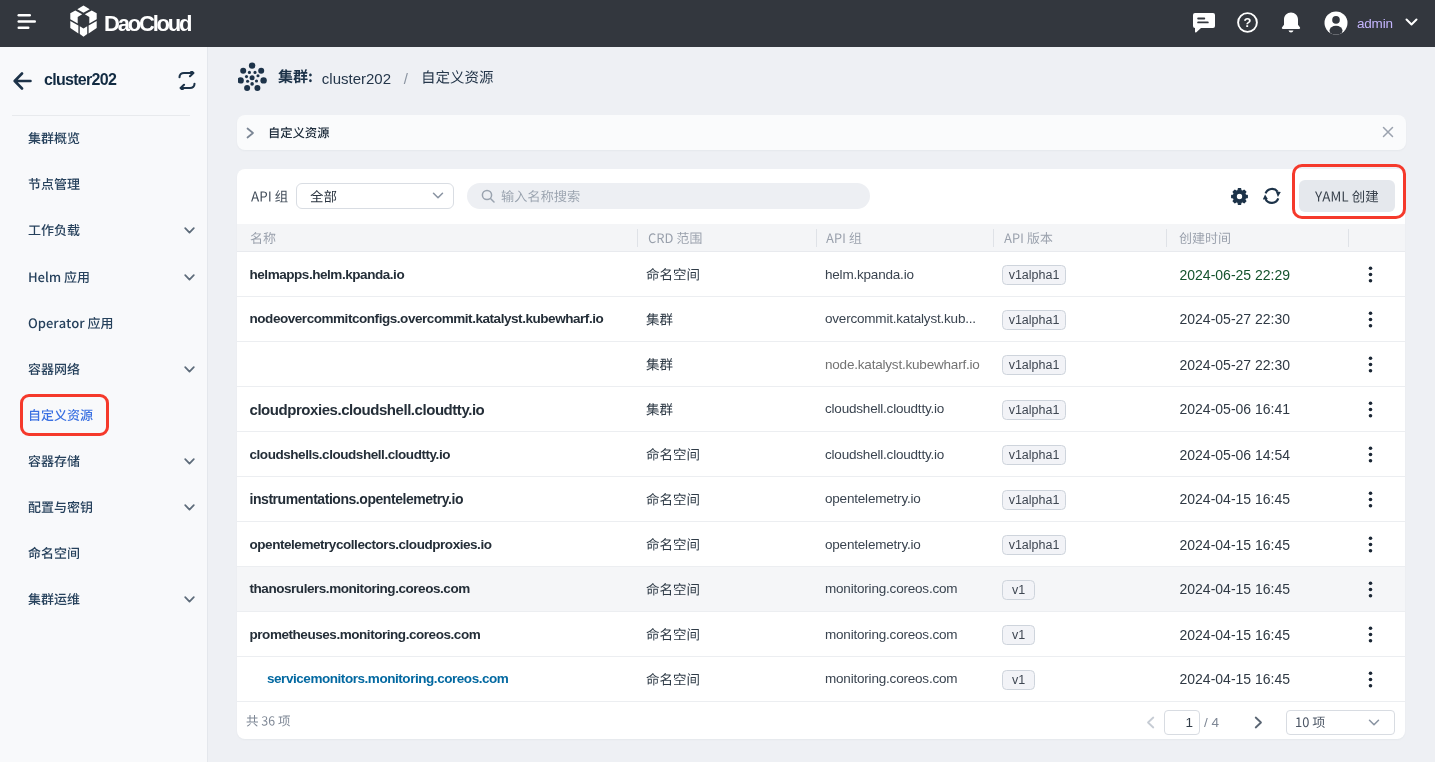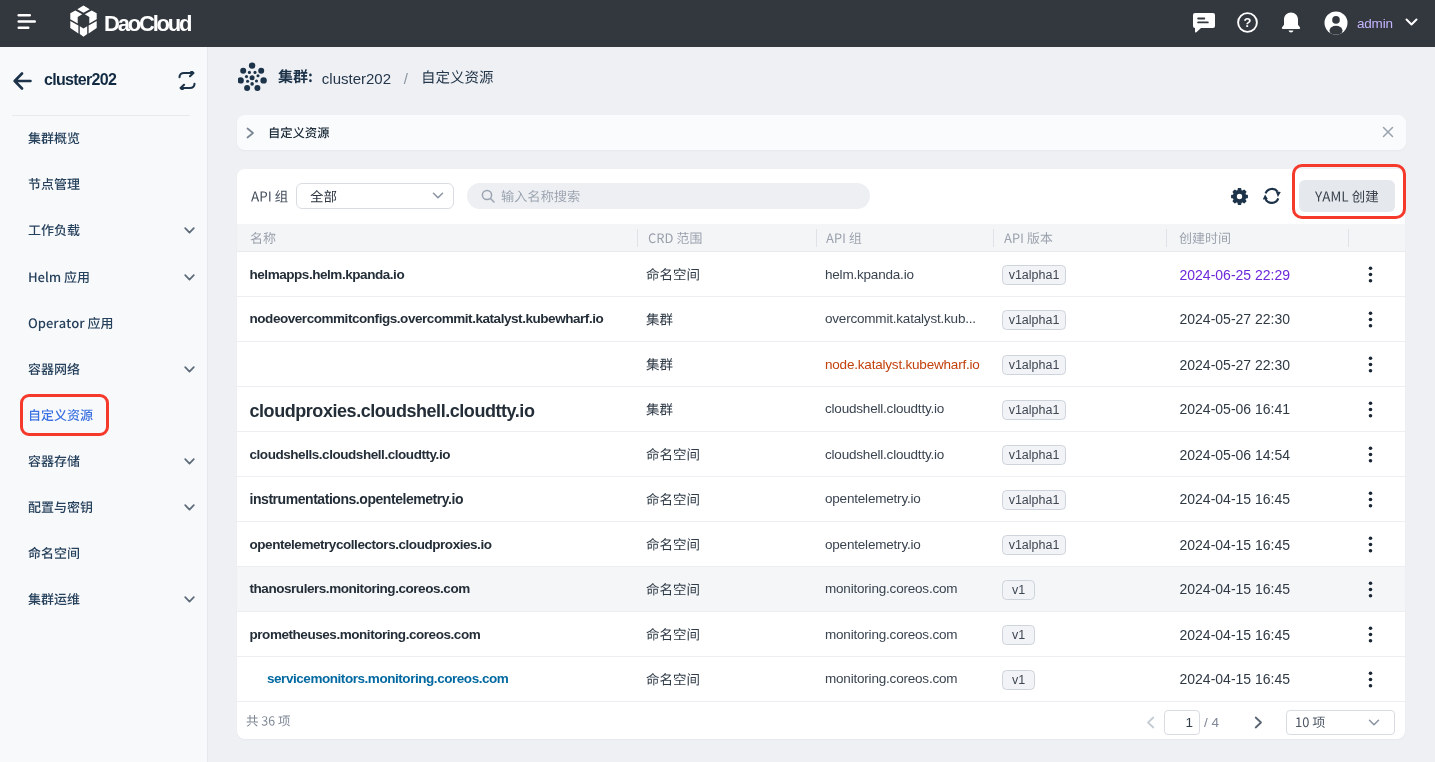--- a/index.html
+++ b/index.html
@@ -297,21 +297,21 @@
     <div class="abs" style="left:28px;top:249px;width:1168px;height:1px;background:#eceef1"></div>
     <div class="abs" style="left:40.5px;top:220px;font-size:13.5px;font-weight:bold;color:#242e38;letter-spacing:-0.45px">helmapps.helm.kpanda.io</div>
     <svg style="position:absolute;left:437px;top:219.1px;" width="55" height="18" viewBox="0 0 55 18">
       <path transform="translate(0.0 13.5)" fill="#2f3b47" d="M6.8 -11.5C5.5 -9.7 3 -8 0.5 -7.3C0.7 -7 0.9 -6.6 1.1 -6.3C2 -6.7 3.1 -7.1 4 -7.7V-6.9H9.4V-7.8C10.3 -7.2 11.3 -6.7 12.3 -6.4C12.5 -6.7 12.8 -7.1 13.1 -7.4C10.9 -7.9 8.6 -9.2 7.4 -10.6L7.6 -10.9ZM4.1 -7.8C5.1 -8.4 6 -9.1 6.8 -9.9C7.5 -9.1 8.4 -8.4 9.4 -7.8ZM1.7 -5.7V0H2.7V-1.1H5.8V-5.7ZM2.7 -4.8H4.9V-2H2.7ZM7.3 -5.7V1.1H8.3V-4.8H10.9V-1.9C10.9 -1.8 10.8 -1.7 10.6 -1.7C10.4 -1.7 9.8 -1.7 9 -1.7C9.1 -1.4 9.3 -1.1 9.3 -0.8C10.3 -0.8 11 -0.8 11.4 -0.9C11.7 -1.1 11.8 -1.4 11.8 -1.9V-5.7Z"></path>
       <path transform="translate(13.5 13.5)" fill="#2f3b47" d="M3.6 -7.1C4.2 -6.7 5 -6 5.6 -5.5C4 -4.6 2.3 -4 0.6 -3.7C0.8 -3.5 1.1 -3 1.2 -2.8C1.9 -2.9 2.7 -3.1 3.4 -3.4V1.1H4.4V0.4H10.4V1.1H11.5V-4.6H6.1C8.3 -5.8 10.3 -7.5 11.4 -9.6L10.7 -10L10.5 -10H5.8C6.1 -10.4 6.4 -10.8 6.6 -11.2L5.5 -11.4C4.7 -10.1 3.1 -8.6 0.9 -7.5C1.2 -7.4 1.5 -7 1.6 -6.8C2.9 -7.4 4 -8.2 4.9 -9.1H9.9C9.1 -7.9 7.9 -6.9 6.6 -6C5.9 -6.6 5 -7.2 4.3 -7.7ZM10.4 -0.6H4.4V-3.7H10.4Z"></path>
       <path transform="translate(27.0 13.5)" fill="#2f3b47" d="M7.6 -7.2C9 -6.5 10.8 -5.5 11.7 -4.8L12.4 -5.6C11.4 -6.2 9.6 -7.2 8.2 -7.9ZM5.2 -8C4.1 -7.1 2.7 -6.1 1.1 -5.6L1.7 -4.7C3.3 -5.4 4.8 -6.4 5.9 -7.3ZM1 -0.3V0.6H12.5V-0.3H7.3V-3.7H11.1V-4.6H2.5V-3.7H6.2V-0.3ZM5.7 -11.1C5.9 -10.7 6.2 -10.2 6.4 -9.7H1V-6.6H2V-8.8H11.5V-7H12.5V-9.7H7.6C7.4 -10.2 7.1 -10.9 6.8 -11.4Z"></path>
       <path transform="translate(40.5 13.5)" fill="#2f3b47" d="M1.2 -8.3V1.1H2.3V-8.3ZM1.4 -10.7C2.1 -10.1 2.8 -9.2 3.1 -8.7L3.9 -9.2C3.6 -9.8 2.8 -10.6 2.2 -11.2ZM5.1 -4H8.4V-2.2H5.1ZM5.1 -6.6H8.4V-4.8H5.1ZM4.2 -7.5V-1.3H9.3V-7.5ZM4.8 -10.6V-9.6H11.3V-0.1C11.3 0 11.2 0.1 11.1 0.1C10.9 0.1 10.3 0.1 9.8 0.1C9.9 0.3 10 0.8 10.1 1C10.9 1 11.5 1 11.9 0.9C12.2 0.7 12.3 0.4 12.3 -0.1V-10.6Z"></path>
     </svg>
     <div class="abs" style="left:616px;top:220px;font-size:13.5px;color:#3a4450;letter-spacing:-0.2px">helm.kpanda.io</div>
     <div class="abs" style="left:793px;top:218px;width:64px;height:19.5px;background:#f2f3f7;border:1px solid #ced4dc;border-radius:4.5px;font-size:12.5px;color:#3f4752;text-align:center;line-height:18px">v1alpha1</div>
-    <div class="abs" style="left:970.5px;top:220px;font-size:14px;color:#6d28d9">2024-06-25 22:29</div>
+    <div class="abs" style="left:970.5px;top:220px;font-size:14px;color:#14532d">2024-06-25 22:29</div>
     <svg class="abs" style="left:1159px;top:219px" width="5" height="17" viewBox="0 0 5 17">
       <g fill="#1b2735">
         <circle cx="2.5" cy="2.2" r="1.8"></circle>
         <circle cx="2.5" cy="8.5" r="1.8"></circle>
         <circle cx="2.5" cy="14.8" r="1.8"></circle>
       </g>
     </svg>
     <div class="abs" style="left:28px;top:294px;width:1168px;height:1px;background:#eceef1"></div>
     <div class="abs" style="left:40.5px;top:264px;font-size:13.5px;font-weight:bold;color:#242e38;letter-spacing:-0.45px">nodeovercommitconfigs.overcommit.katalyst.kubewharf.io</div>
     <svg style="position:absolute;left:437px;top:264.1px;" width="28" height="18" viewBox="0 0 28 18">
@@ -326,32 +326,32 @@
         <circle cx="2.5" cy="2.2" r="1.8"></circle>
         <circle cx="2.5" cy="8.5" r="1.8"></circle>
         <circle cx="2.5" cy="14.8" r="1.8"></circle>
       </g>
     </svg>
     <div class="abs" style="left:28px;top:339px;width:1168px;height:1px;background:#eceef1"></div>
     <svg style="position:absolute;left:437px;top:309.1px;" width="28" height="18" viewBox="0 0 28 18">
       <path transform="translate(0.0 13.5)" fill="#2f3b47" d="M6.2 -3.9V-3H0.7V-2.2H5.3C4 -1.2 2.1 -0.4 0.4 0.1C0.6 0.3 0.9 0.7 1.1 0.9C2.8 0.4 4.8 -0.6 6.2 -1.8V1.1H7.2V-1.9C8.6 -0.7 10.7 0.3 12.4 0.8C12.6 0.6 12.9 0.2 13.1 -0C11.4 -0.4 9.5 -1.2 8.2 -2.2H12.8V-3H7.2V-3.9ZM6.6 -7.5V-6.6H3.3V-7.5ZM6.3 -11.1C6.5 -10.8 6.8 -10.3 6.9 -9.9H3.9C4.1 -10.3 4.4 -10.8 4.6 -11.2L3.6 -11.4C3 -10.2 1.9 -8.7 0.4 -7.5C0.6 -7.4 1 -7.1 1.1 -6.9C1.6 -7.2 2 -7.6 2.3 -8V-3.7H3.3V-4.1H12.4V-4.9H7.6V-5.8H11.5V-6.6H7.6V-7.5H11.4V-8.2H7.6V-9.1H12V-9.9H8C7.8 -10.3 7.5 -10.9 7.2 -11.4ZM6.6 -8.2H3.3V-9.1H6.6ZM6.6 -5.8V-4.9H3.3V-5.8Z"></path>
       <path transform="translate(13.5 13.5)" fill="#2f3b47" d="M7.3 -11C7.7 -10.3 8.1 -9.3 8.2 -8.7L9.1 -9C9 -9.7 8.6 -10.6 8.1 -11.2ZM11.5 -11.4C11.3 -10.7 10.8 -9.6 10.5 -9L11.3 -8.8C11.7 -9.4 12.1 -10.3 12.5 -11.1ZM6.8 -3.1V-2.1H9.4V1.1H10.4V-2.1H13V-3.1H10.4V-5H12.5V-6H10.4V-7.8H12.7V-8.7H7.2V-7.8H9.4V-6H7.3V-5H9.4V-3.1ZM5.3 -7.6V-6.2H3.4C3.5 -6.6 3.6 -7.1 3.6 -7.6ZM1.3 -10.7V-9.8H2.9L2.8 -8.4H0.6V-7.6H2.7C2.6 -7.1 2.5 -6.6 2.4 -6.2H1.2V-5.3H2.2C1.8 -4 1.2 -2.9 0.4 -2.1C0.6 -1.9 0.9 -1.5 1.1 -1.3C1.4 -1.7 1.7 -2.1 2 -2.5V1.1H2.9V0.4H6.4V-3.9H2.7C2.9 -4.4 3.1 -4.8 3.2 -5.3H6.2V-7.6H7V-8.4H6.2V-10.7ZM5.3 -8.4H3.8L3.9 -9.8H5.3ZM2.9 -3.1H5.4V-0.5H2.9Z"></path>
     </svg>
-    <div class="abs" style="left:616px;top:310px;font-size:13.5px;color:#c2410c;letter-spacing:-0.2px">node.katalyst.kubewharf.io</div>
+    <div class="abs" style="left:616px;top:310px;font-size:13.5px;color:#737373;letter-spacing:-0.2px">node.katalyst.kubewharf.io</div>
     <div class="abs" style="left:793px;top:308px;width:64px;height:19.5px;background:#f2f3f7;border:1px solid #ced4dc;border-radius:4.5px;font-size:12.5px;color:#3f4752;text-align:center;line-height:18px">v1alpha1</div>
     <div class="abs" style="left:970.5px;top:310px;font-size:14px;color:#2f3944">2024-05-27 22:30</div>
     <svg class="abs" style="left:1159px;top:309px" width="5" height="17" viewBox="0 0 5 17">
       <g fill="#1b2735">
         <circle cx="2.5" cy="2.2" r="1.8"></circle>
         <circle cx="2.5" cy="8.5" r="1.8"></circle>
         <circle cx="2.5" cy="14.8" r="1.8"></circle>
       </g>
     </svg>
     <div class="abs" style="left:28px;top:384px;width:1168px;height:1px;background:#eceef1"></div>
-    <div class="abs" style="left:40.5px;top:354px;font-size:18px;font-weight:bold;color:#242e38;letter-spacing:-0.45px">cloudproxies.cloudshell.cloudtty.io</div>
+    <div class="abs" style="left:40.5px;top:354px;font-size:15px;font-weight:bold;color:#242e38;letter-spacing:-0.45px">cloudproxies.cloudshell.cloudtty.io</div>
     <svg style="position:absolute;left:437px;top:354.1px;" width="28" height="18" viewBox="0 0 28 18">
       <path transform="translate(0.0 13.5)" fill="#2f3b47" d="M6.2 -3.9V-3H0.7V-2.2H5.3C4 -1.2 2.1 -0.4 0.4 0.1C0.6 0.3 0.9 0.7 1.1 0.9C2.8 0.4 4.8 -0.6 6.2 -1.8V1.1H7.2V-1.9C8.6 -0.7 10.7 0.3 12.4 0.8C12.6 0.6 12.9 0.2 13.1 -0C11.4 -0.4 9.5 -1.2 8.2 -2.2H12.8V-3H7.2V-3.9ZM6.6 -7.5V-6.6H3.3V-7.5ZM6.3 -11.1C6.5 -10.8 6.8 -10.3 6.9 -9.9H3.9C4.1 -10.3 4.4 -10.8 4.6 -11.2L3.6 -11.4C3 -10.2 1.9 -8.7 0.4 -7.5C0.6 -7.4 1 -7.1 1.1 -6.9C1.6 -7.2 2 -7.6 2.3 -8V-3.7H3.3V-4.1H12.4V-4.9H7.6V-5.8H11.5V-6.6H7.6V-7.5H11.4V-8.2H7.6V-9.1H12V-9.9H8C7.8 -10.3 7.5 -10.9 7.2 -11.4ZM6.6 -8.2H3.3V-9.1H6.6ZM6.6 -5.8V-4.9H3.3V-5.8Z"></path>
       <path transform="translate(13.5 13.5)" fill="#2f3b47" d="M7.3 -11C7.7 -10.3 8.1 -9.3 8.2 -8.7L9.1 -9C9 -9.7 8.6 -10.6 8.1 -11.2ZM11.5 -11.4C11.3 -10.7 10.8 -9.6 10.5 -9L11.3 -8.8C11.7 -9.4 12.1 -10.3 12.5 -11.1ZM6.8 -3.1V-2.1H9.4V1.1H10.4V-2.1H13V-3.1H10.4V-5H12.5V-6H10.4V-7.8H12.7V-8.7H7.2V-7.8H9.4V-6H7.3V-5H9.4V-3.1ZM5.3 -7.6V-6.2H3.4C3.5 -6.6 3.6 -7.1 3.6 -7.6ZM1.3 -10.7V-9.8H2.9L2.8 -8.4H0.6V-7.6H2.7C2.6 -7.1 2.5 -6.6 2.4 -6.2H1.2V-5.3H2.2C1.8 -4 1.2 -2.9 0.4 -2.1C0.6 -1.9 0.9 -1.5 1.1 -1.3C1.4 -1.7 1.7 -2.1 2 -2.5V1.1H2.9V0.4H6.4V-3.9H2.7C2.9 -4.4 3.1 -4.8 3.2 -5.3H6.2V-7.6H7V-8.4H6.2V-10.7ZM5.3 -8.4H3.8L3.9 -9.8H5.3ZM2.9 -3.1H5.4V-0.5H2.9Z"></path>
     </svg>
     <div class="abs" style="left:616px;top:354px;font-size:13.5px;color:#3a4450;letter-spacing:-0.2px">cloudshell.cloudtty.io</div>
     <div class="abs" style="left:793px;top:353px;width:64px;height:19.5px;background:#f2f3f7;border:1px solid #ced4dc;border-radius:4.5px;font-size:12.5px;color:#3f4752;text-align:center;line-height:18px">v1alpha1</div>
     <div class="abs" style="left:970.5px;top:354px;font-size:14px;color:#2f3944">2024-05-06 16:41</div>
     <svg class="abs" style="left:1159px;top:354px" width="5" height="17" viewBox="0 0 5 17">
       <g fill="#1b2735">
         <circle cx="2.5" cy="2.2" r="1.8"></circle>

